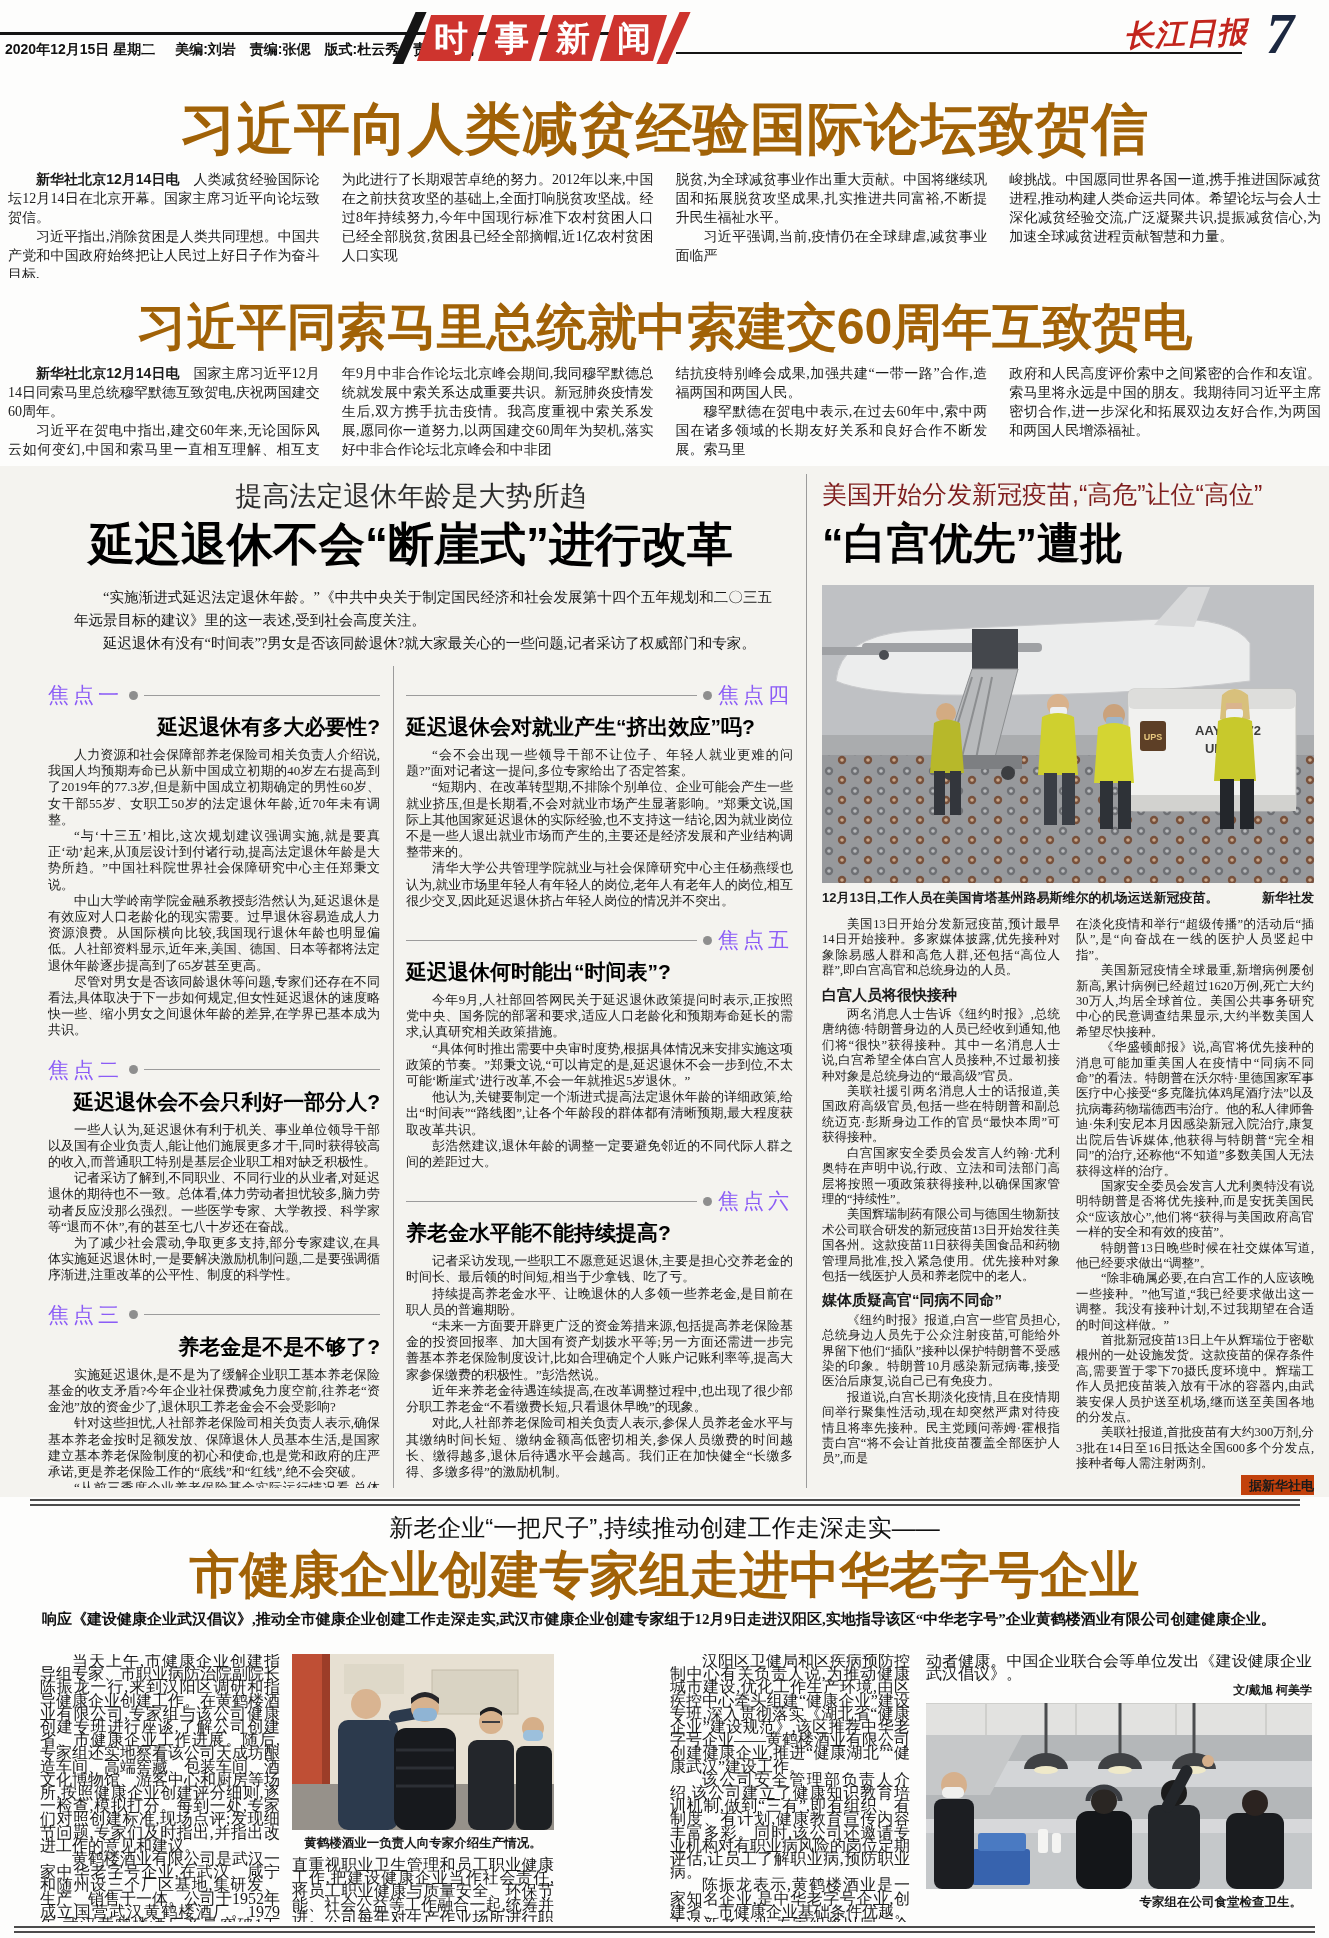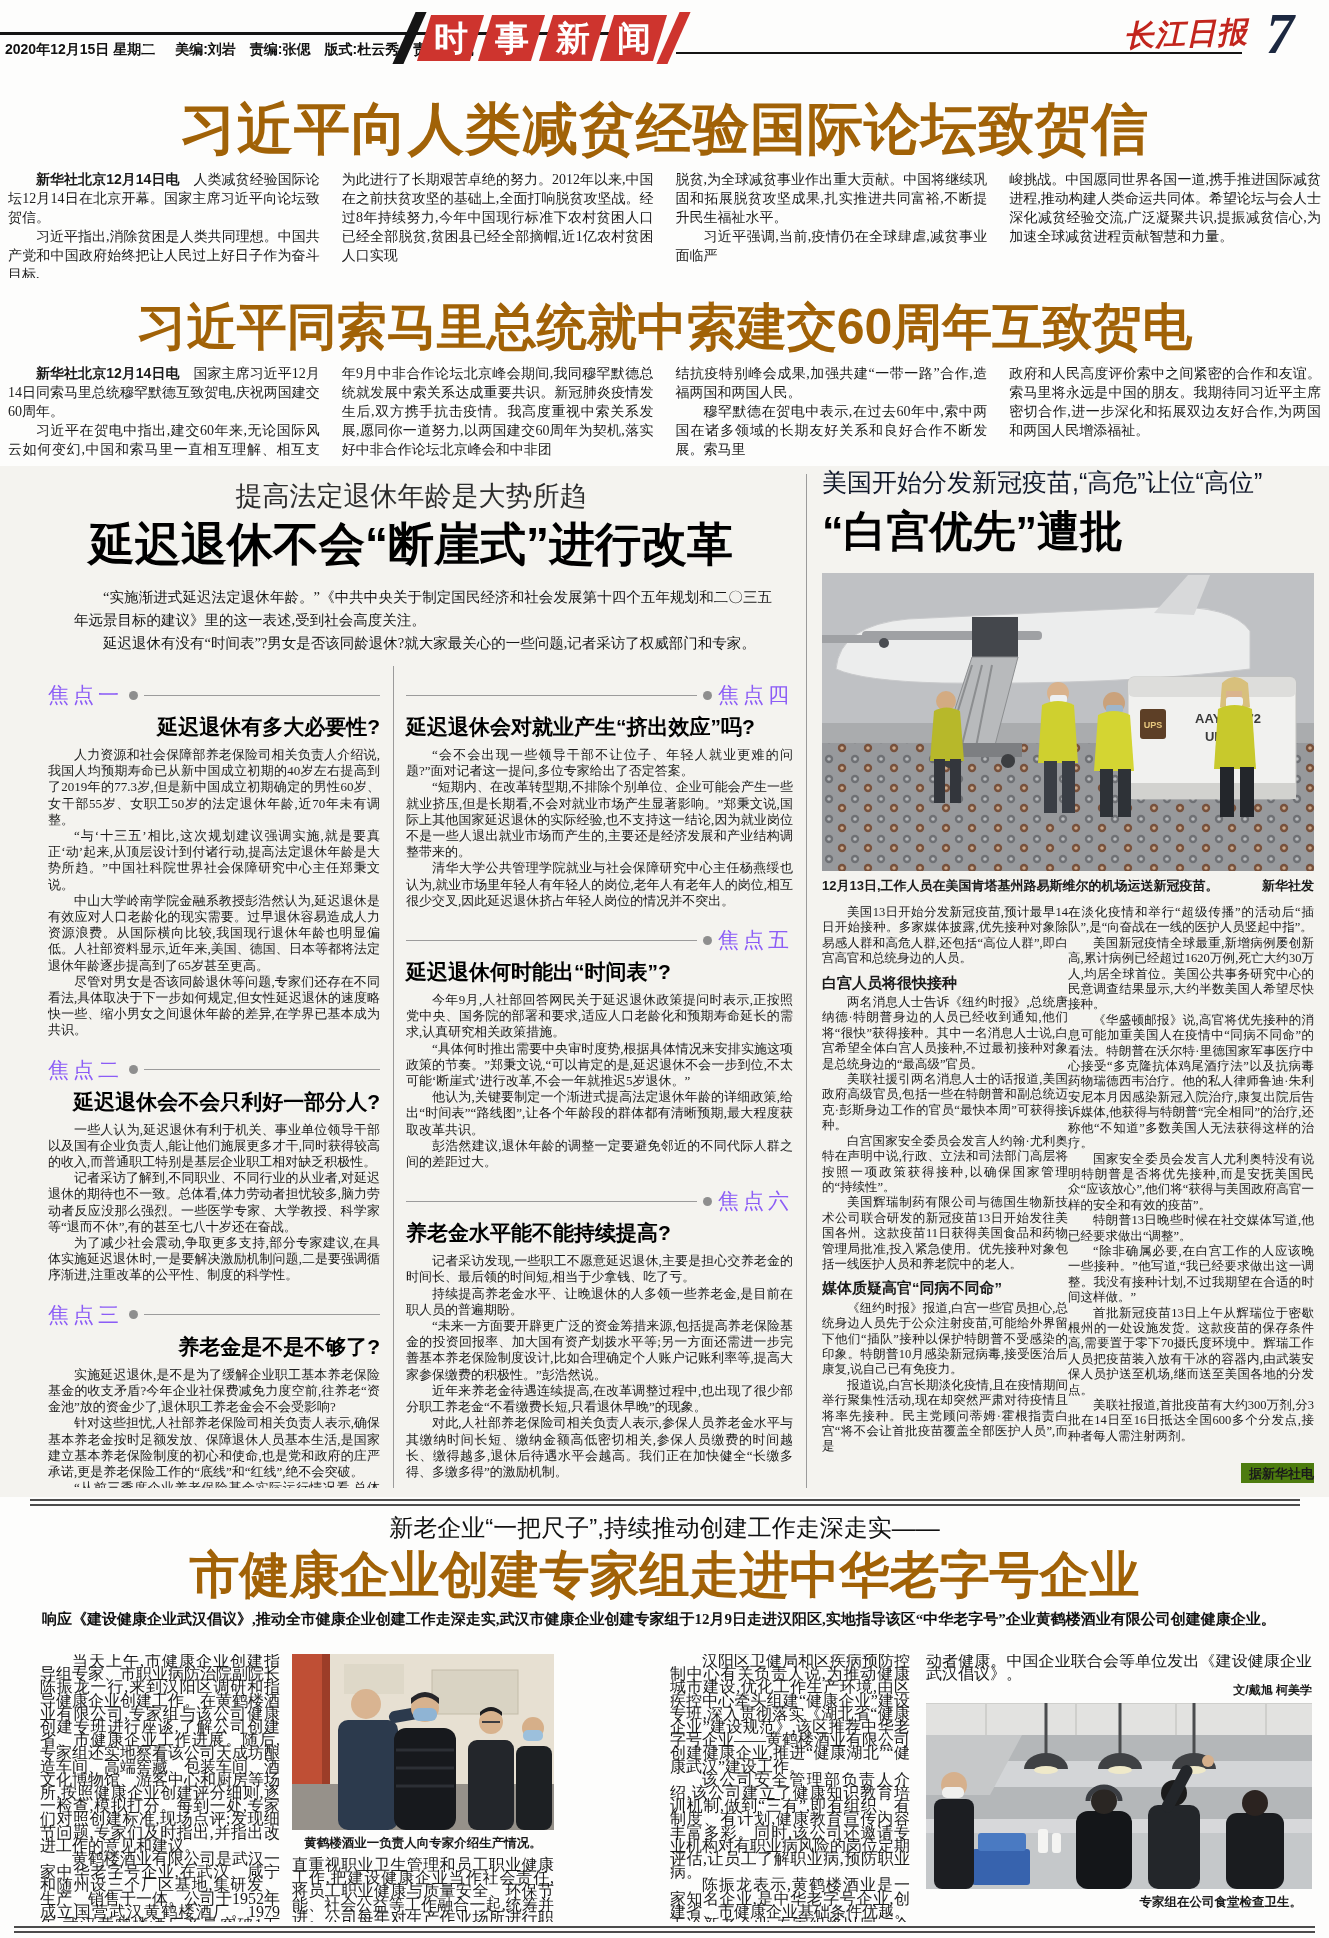--- a/index.html
+++ b/index.html
@@ -52,30 +52,30 @@
   .fhead .lab{font-size:21px;color:#8b5cf6;letter-spacing:4px}
   .fhead .dot{width:9px;height:9px;border-radius:50%;background:#8e8e8e;margin:0 6px;flex:none}
   .fhead .ln{flex:1;border-top:1.5px solid #9b9b9b}
   .ftitle{font-weight:bold;font-size:21px;color:#000;margin-bottom:6px;
           font-family:"Liberation Sans","DejaVu Sans",sans-serif}
   .fcol1 .ftitle{text-align:right}
   .fbody p{font-size:13px;line-height:16.2px}
 
   
   .v-wrap{position:absolute;left:822px;top:0;width:492px;height:1031px}
-  .v-kicker{font-size:25px;color:#0f172a;font-family:"Liberation Sans","DejaVu Sans",sans-serif}
+  .v-kicker{margin-top:12px;font-size:25px;color:#7f1d1d;font-family:"Liberation Sans","DejaVu Sans",sans-serif}
   .v-hed{margin-top:4px;font-weight:bold;font-size:43px;color:#000;
          font-family:"Liberation Sans","DejaVu Sans",sans-serif}
   .v-photo{margin-top:12px;width:492px;height:298px;overflow:hidden}
   .v-cap{display:flex;justify-content:space-between;margin-top:6px;font-weight:bold;font-size:13px;
          font-family:"Liberation Sans","DejaVu Sans",sans-serif}
-  .v-cols{position:relative;margin-top:10px;height:578px;display:flex;}
+  .v-cols{position:relative;margin-top:10px;height:578px;display:flex;gap:16px}
   .vcol{flex:1;overflow:hidden;font-size:12.5px;line-height:15.4px}
   .v-sub{font-weight:bold;font-size:15px;margin:8px 0 5px;font-family:"Liberation Sans","DejaVu Sans",sans-serif}
-  .v-byline{position:absolute;right:0;bottom:0;font-weight:bold;font-size:13px;background:#4d7c0f;padding:2px 0 0 8px;
+  .v-byline{position:absolute;right:0;bottom:0;font-weight:bold;font-size:13px;background:#c2410c;padding:2px 0 0 8px;
             font-family:"Liberation Sans","DejaVu Sans",sans-serif}
 
   
   .rule2{position:absolute;height:7px;border-top:2px solid #4c4c4c;border-bottom:2px solid #4c4c4c}
 
   
   .b-kicker{position:absolute;top:1512px;left:0;right:0;text-align:center;font-size:24px;color:#111;
             font-family:"Liberation Sans","DejaVu Sans",sans-serif}
   .b-hed{top:1542px;font-size:50px}
   .b-lead{position:absolute;top:1608px;left:42px;width:1248px;font-weight:bold;font-size:15px;line-height:22px;color:#111}

